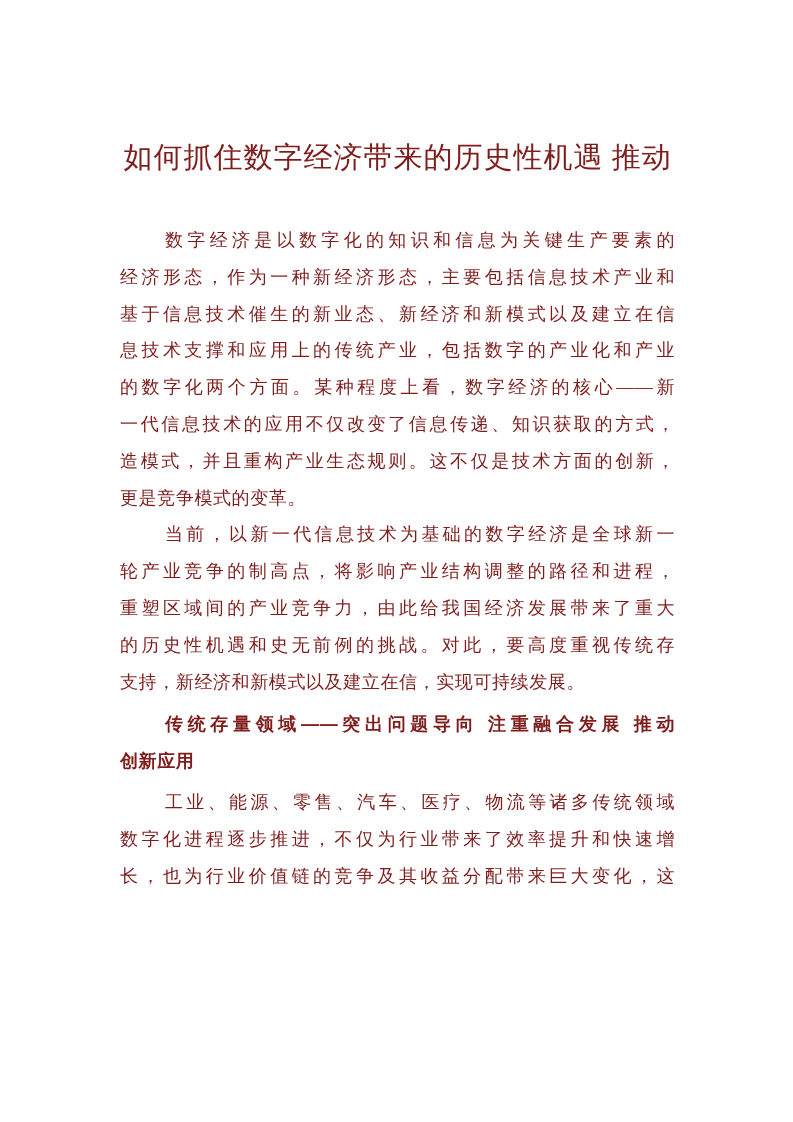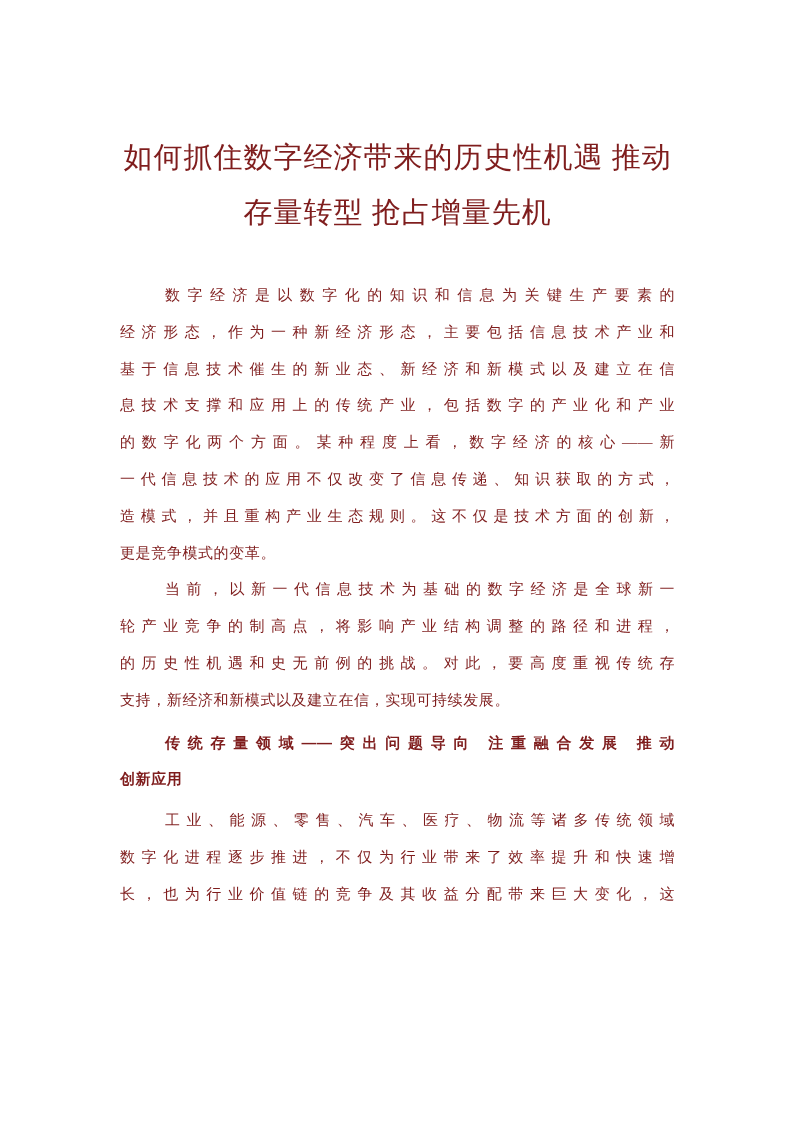--- a/index.html
+++ b/index.html
@@ -45,21 +45,21 @@
     font-weight: 700;
   }
   .block.paragraph-continued,
   .block.paragraph {
     font-family: "Liberation Serif", "DejaVu Serif", serif;
   }
   .block.heading + .block { margin-top: 4px; }
   .line {
     height: 36.8px;
     line-height: 36.8px;
-    font-size: 15px;
+    font-size: 18px;
     letter-spacing: 0.6px;
     white-space: nowrap;
     overflow: visible;
   }
   .line.fill {
     white-space: normal;
     text-align: justify;
     text-align-last: justify;
     text-justify: inter-character;
   }
@@ -67,36 +67,36 @@
     text-indent: 45px;
   }
 </style>
 </head>
 <body>
 
 <div class="page">
   <div class="doc">
     <h1 class="title">
       <div class="title-line">如何抓住数字经济带来的历史性机遇 推动</div>
-      <div class="title-line">存量转型 抢占增量先机</div>
     </h1>
     <div>
         <div class="block paragraph">
           <div class="line indent fill">数字经济是以数字化的知识和信息为关键生产要素的</div>
           <div class="line fill">经济形态，作为一种新经济形态，主要包括信息技术产业和</div>
           <div class="line fill">基于信息技术催生的新业态、新经济和新模式以及建立在信</div>
           <div class="line fill">息技术支撑和应用上的传统产业，包括数字的产业化和产业</div>
           <div class="line fill">的数字化两个方面。某种程度上看，数字经济的核心——新</div>
           <div class="line fill">一代信息技术的应用不仅改变了信息传递、知识获取的方式，</div>
           <div class="line fill">造模式，并且重构产业生态规则。这不仅是技术方面的创新，</div>
           <div class="line">更是竞争模式的变革。</div>
         </div>
         <div class="block paragraph">
           <div class="line indent fill">当前，以新一代信息技术为基础的数字经济是全球新一</div>
           <div class="line fill">轮产业竞争的制高点，将影响产业结构调整的路径和进程，</div>
+          <div class="line fill">重塑区域间的产业竞争力，由此给我国经济发展带来了重大</div>
           <div class="line fill">的历史性机遇和史无前例的挑战。对此，要高度重视传统存</div>
           <div class="line">支持，新经济和新模式以及建立在信，实现可持续发展。</div>
         </div>
         <div class="block heading">
           <div class="line indent fill">传统存量领域——突出问题导向 注重融合发展 推动</div>
           <div class="line">创新应用</div>
         </div>
         <div class="block paragraph">
           <div class="line indent fill">工业、能源、零售、汽车、医疗、物流等诸多传统领域</div>
           <div class="line fill">数字化进程逐步推进，不仅为行业带来了效率提升和快速增</div>

